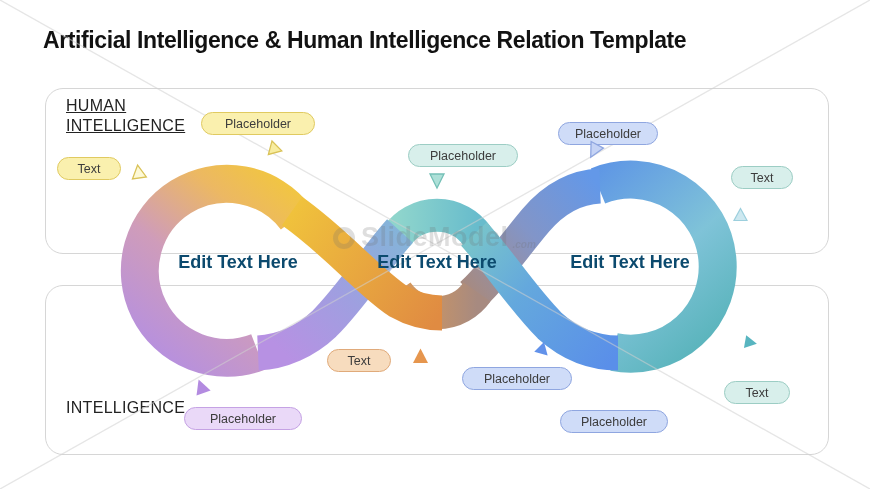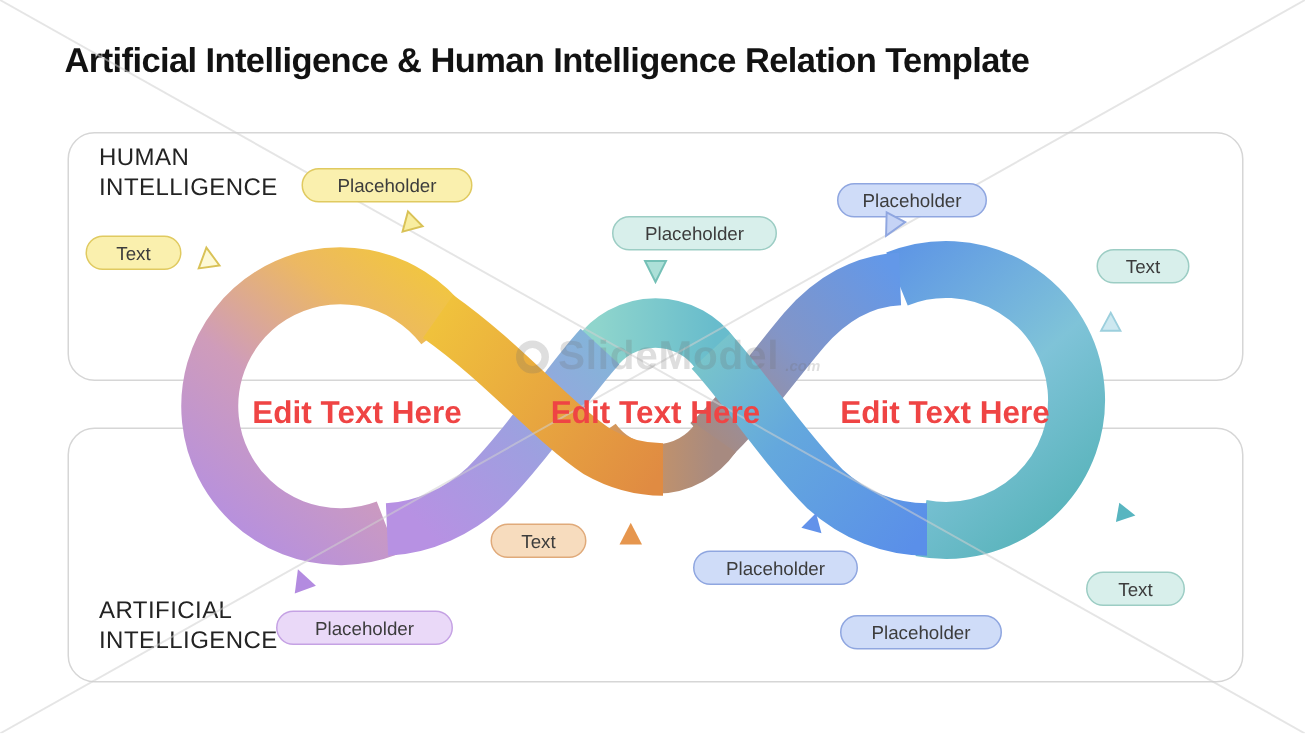--- a/index.html
+++ b/index.html
@@ -6,35 +6,35 @@
   .slide{position:relative;width:870px;height:489px;background:#ffffff;overflow:hidden;
          font-family:"Liberation Sans", sans-serif;}
   .title{position:absolute;left:43px;top:27px;font-size:23px;font-weight:700;
          letter-spacing:-0.4px;color:#121212;white-space:nowrap;}
   .zone{position:absolute;left:45px;width:782px;border:1.3px solid #d6d6d6;
         border-radius:18px;background:transparent;}
   .zone.top{top:88px;height:164px;}
   .zone.bottom{top:285px;height:168px;}
   .zone-label{position:absolute;left:66px;font-size:16px;line-height:20px;
               color:#232323;letter-spacing:0.3px;}
-  .zone-label.human{top:96px;}
+  .zone-label.human{top:96px;text-decoration:underline;}
   .zone-label.artificial{top:398px;}
   .ribbon,.overlay-lines{position:absolute;left:0;top:0;}
-  .edit-text{position:absolute;top:264px;width:160px;text-align:center;
-             font-size:21px;font-weight:700;color:#ef4444;cursor:text;}
+  .edit-text{position:absolute;top:252px;width:160px;text-align:center;
+             font-size:18px;font-weight:700;color:#0c4a6e;cursor:text;}
   .pill{position:absolute;height:23px;border-radius:12px;display:flex;
         align-items:center;justify-content:center;font-size:12.5px;color:#3c3c3c;
         box-sizing:border-box;border:1.2px solid transparent;cursor:pointer;}
   .pill-yellow{background:#faf0ae;border-color:#e0ca60;}
   .pill-teal{background:#d8efeb;border-color:#9ccdc4;}
   .pill-blue{background:#cfdcf8;border-color:#8fa6e0;}
   .pill-orange{background:#f7dcbe;border-color:#e0aa7a;}
   .pill-purple{background:#ead9f8;border-color:#c5a2e4;}
   .marker{position:absolute;display:block;line-height:0;}
-  .watermark{position:absolute;left:344px;top:222px;display:flex;align-items:center;
+  .watermark{position:absolute;left:333px;top:222px;display:flex;align-items:center;
              gap:6px;opacity:0.22;pointer-events:none;}
   .watermark .ring{width:22px;height:22px;border:5px solid #6f6f6f;border-radius:50%;
                    box-sizing:border-box;}
   .watermark .wm-text{font-size:27px;font-weight:700;color:#6f6f6f;letter-spacing:0.5px;}
   .watermark .wm-suffix{font-size:10px;font-weight:700;color:#6f6f6f;align-self:flex-end;
                         margin-bottom:3px;margin-left:-2px;font-style:italic;}
 </style>
 </head>
 <body>
 
@@ -43,21 +43,20 @@
   <div class="title">Artificial Intelligence &amp; Human Intelligence Relation Template</div>
 
   <div class="zone top"></div>
   <div class="zone bottom"></div>
 
   <div class="zone-label human">
     <div>HUMAN</div>
     <div>INTELLIGENCE</div>
   </div>
   <div class="zone-label artificial">
-    <div>ARTIFICIAL</div>
     <div>INTELLIGENCE</div>
   </div>
 
   <svg class="ribbon" width="870" height="489" viewBox="0 0 870 489">
     <defs>
       <linearGradient id="gA" gradientUnits="userSpaceOnUse" x1="150" y1="360" x2="300" y2="170">
         <stop offset="0" stop-color="#b48fe2"></stop>
           <stop offset="0.40" stop-color="#cf9cba"></stop>
         <stop offset="0.72" stop-color="#ecb863"></stop>
           <stop offset="1" stop-color="#f3ca36"></stop>

